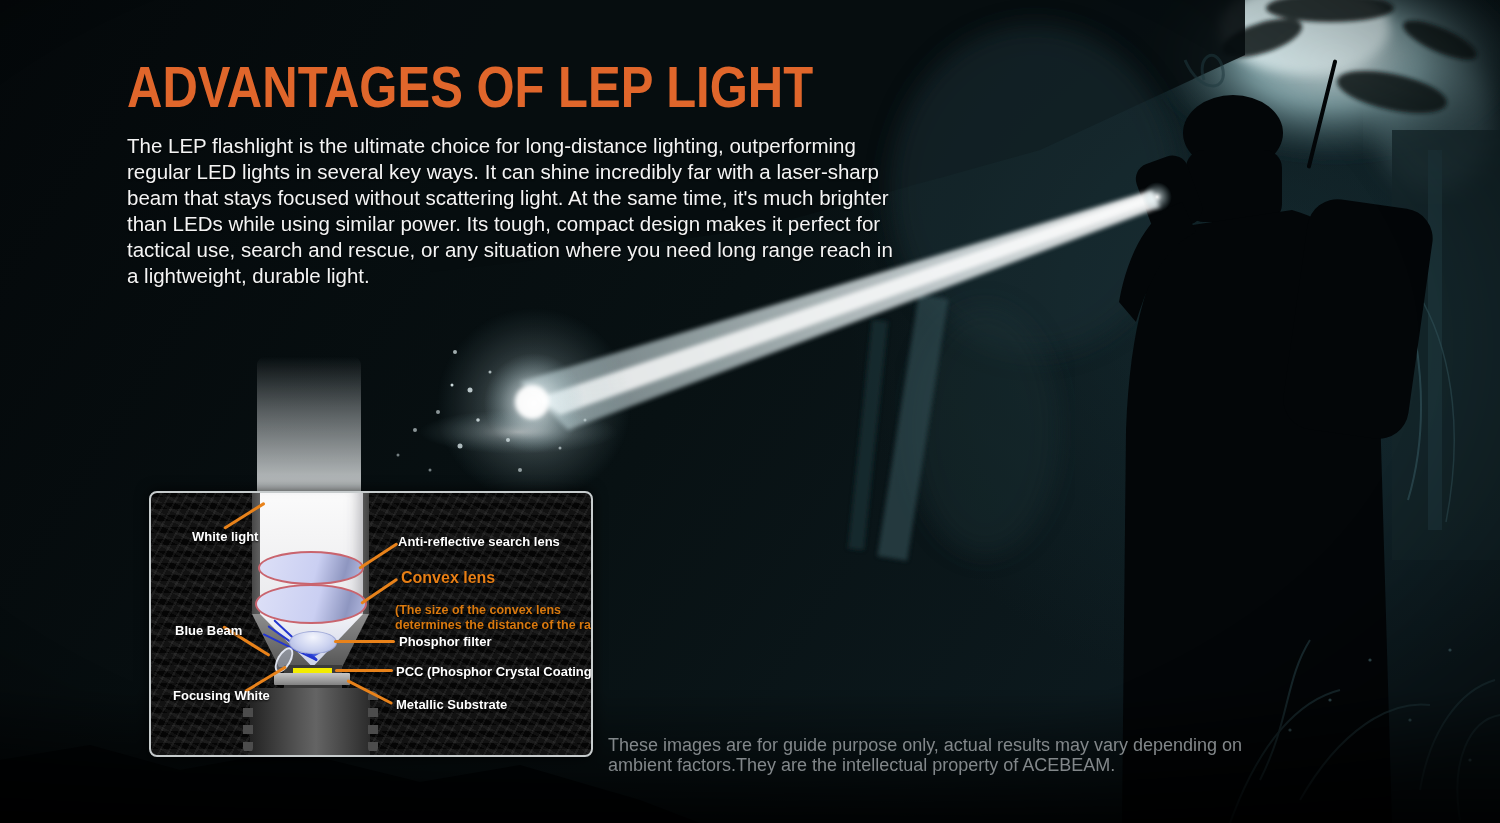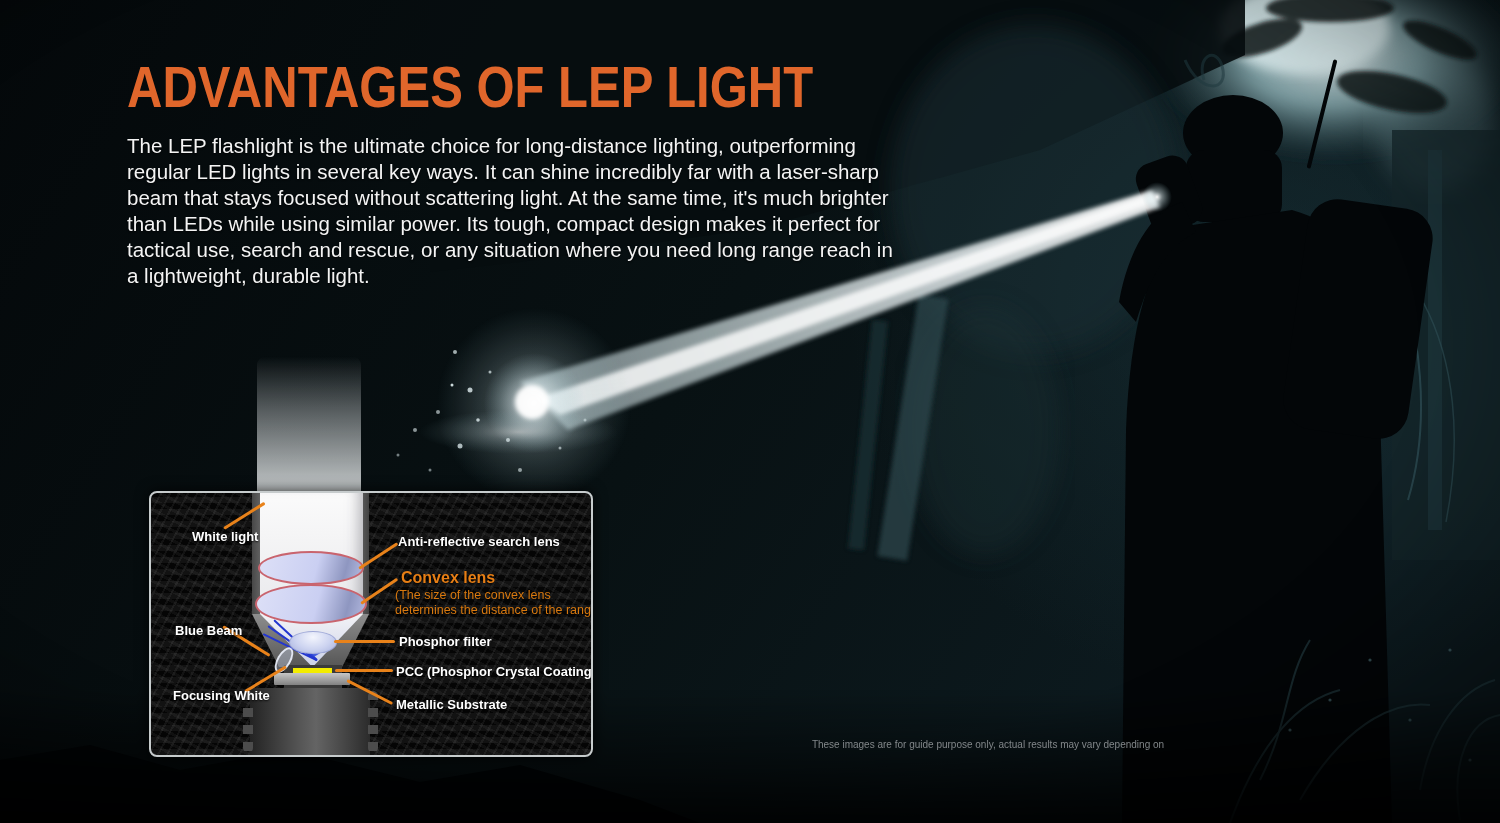--- a/index.html
+++ b/index.html
@@ -18,21 +18,21 @@
     letter-spacing:0px; white-space:nowrap;
     transform:scaleX(0.845); transform-origin:left top;
   }
   .intro {
     position:absolute; left:127px; top:133px; width:780px; z-index:6;
     color:#f4f4f4; font-size:20.5px; line-height:26px; font-weight:400;
     text-shadow:0 1px 2px rgba(0,0,0,.8);
   }
   .disclaimer {
     position:absolute; right:132px; top:735px; width:760px; z-index:6;
-    color:#82878a; font-size:10px; line-height:20px; text-align:center;
+    color:#82878a; font-size:18px; line-height:20px; text-align:left;
   }
 
   
   .down-beam {
     position:absolute; left:257px; top:356px; width:104px; height:136px; z-index:2;
     background:linear-gradient(to bottom, rgba(150,158,160,0) 0%,
                rgba(185,190,192,.45) 40%, rgba(222,226,227,.88) 100%);
     border-radius:9px 9px 0 0;
   }
 
@@ -81,22 +81,22 @@
   .big-lens   { z-index:9; border-radius:50%; border:2px solid #c9646e;
                 background:linear-gradient(105deg,#dde0f7 0%,#cacff2 55%,#8e96c0 82%,#b5bbe1 100%); }
   .lens-ar    { left:107px; top:58px; width:106px; height:34px; }
   .lens-cx    { left:104px; top:91px; width:112px; height:40px; }
 
   .callout    { height:3px; z-index:11; background:#e8821a; transform-origin:left center; border-radius:2px; }
 
   .dlabel     { z-index:12; color:#ffffff; font-size:13px; font-weight:bold; white-space:nowrap;
                 text-shadow:0 1px 2px rgba(0,0,0,.9); }
   .dlabel.orange  { color:#e67e15; font-size:16px; }
-  .dnote      { z-index:12; color:#d9790f; font-size:12.5px; font-weight:normal; line-height:15px;
-                white-space:nowrap; text-shadow:0 1px 2px rgba(0,0,0,.9); }
+  .dnote      { z-index:12; color:#d9790f; font-size:12.5px; font-weight:bold; line-height:15px;
+                white-space:nowrap; text-shadow:0 1px 2px rgba(0,0,0,.9);margin-top:15px; }
 </style>
 </head>
 <body>
 
 <div class="stage">
 
   <svg class="bg-svg" width="1500" height="823" viewBox="0 0 1500 823">
     <defs>
       <linearGradient id="gBase" x1="0" y1="0" x2="1" y2="0.35">
         <stop offset="0" stop-color="#04080a"></stop>
@@ -275,15 +275,16 @@
     <div class="abs dnote" style="left:244px;top:110px">determines the distance of the range)</div>
     <div class="abs dlabel" style="left:24px;top:130px">Blue Beam</div>
     <div class="abs dlabel" style="left:248px;top:141px">Phosphor filter</div>
     <div class="abs dlabel" style="left:245px;top:171px">PCC (Phosphor Crystal Coating)</div>
     <div class="abs dlabel" style="left:22px;top:195px">Focusing White</div>
     <div class="abs dlabel" style="left:245px;top:204px">Metallic Substrate</div>
   </div>
 
   <div class="disclaimer">
     <div>These images are for guide purpose only, actual results may vary depending on</div>
+    <div>ambient factors.They are the intellectual property of ACEBEAM.</div>
   </div>
 
 </div>
 
 </body></html>

